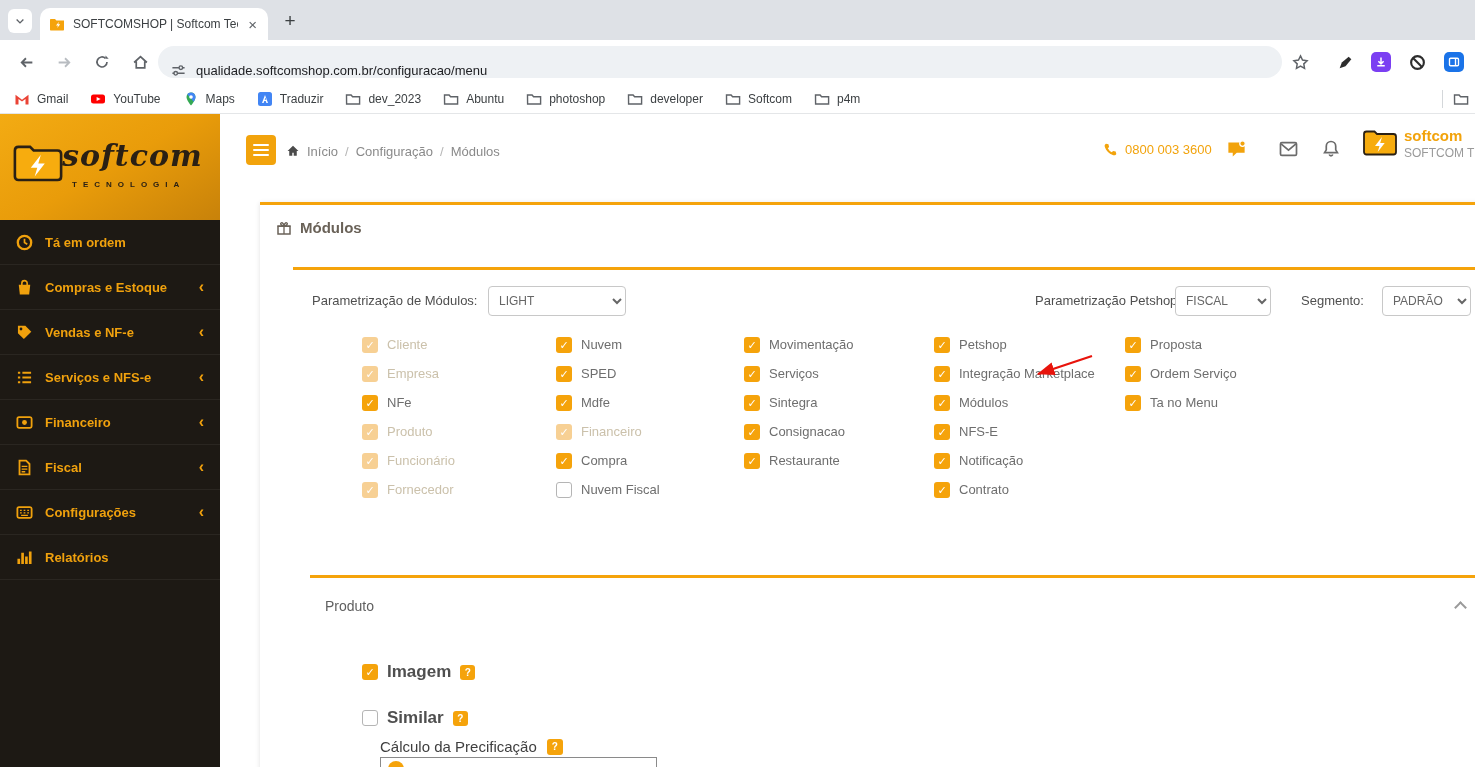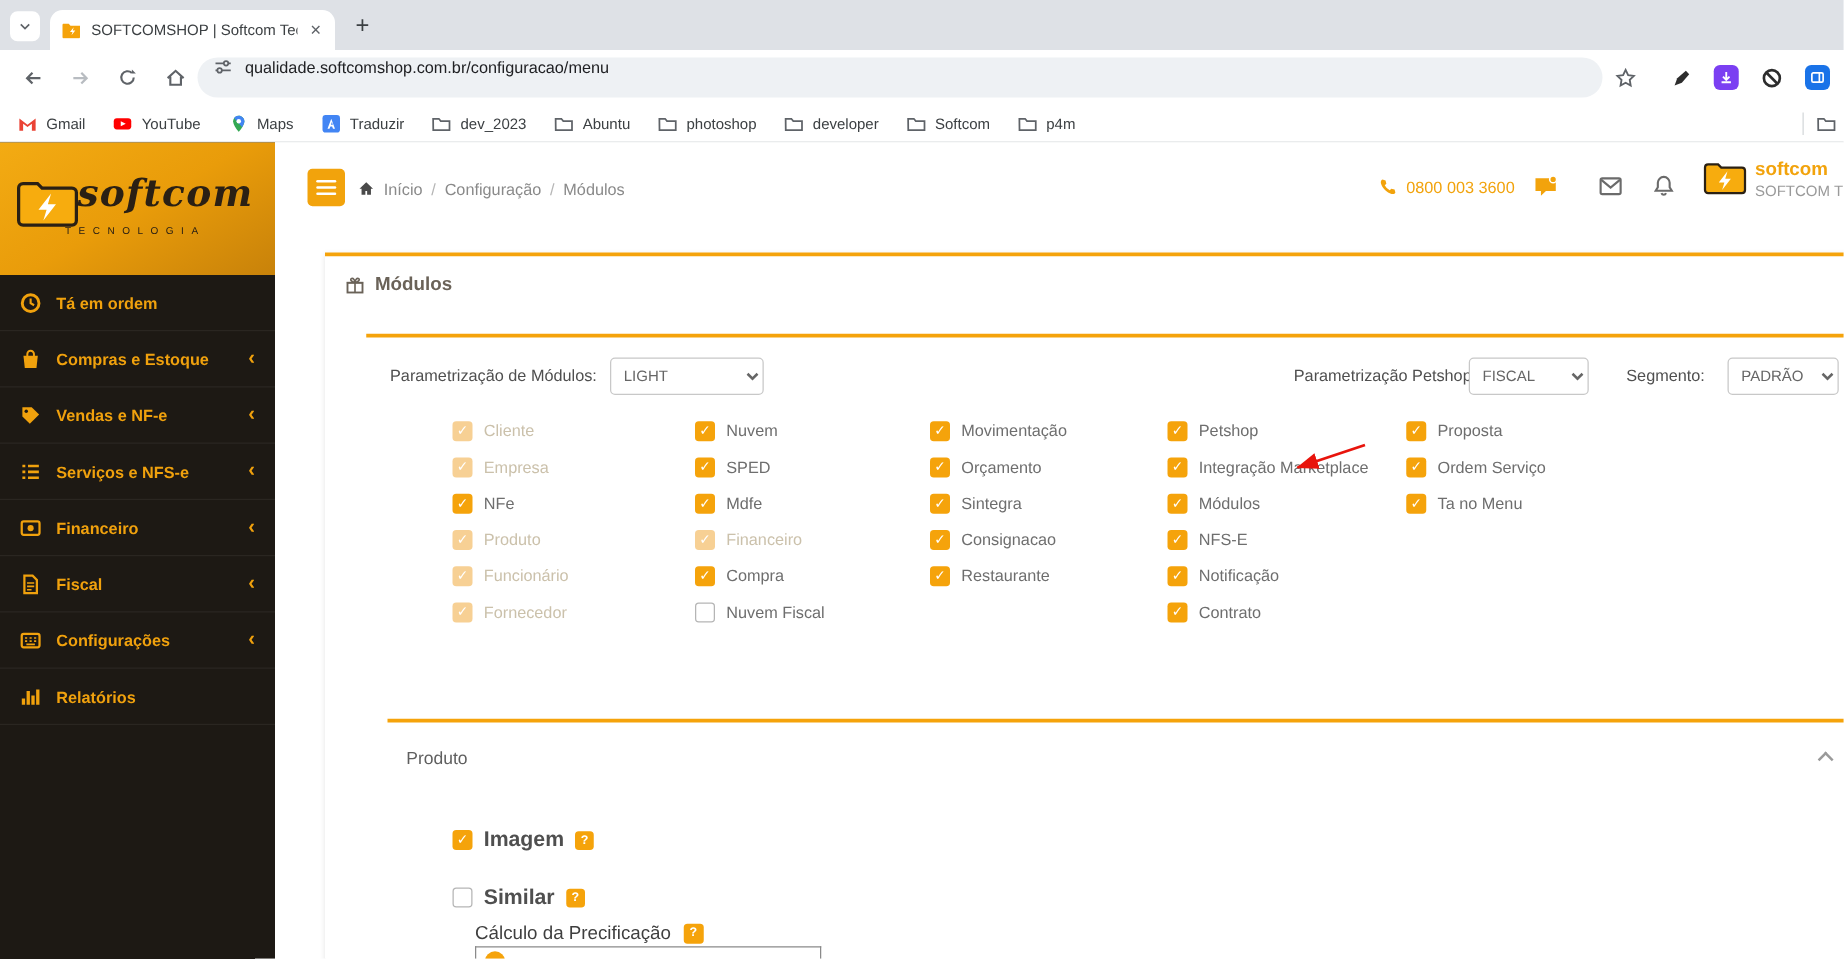--- a/index.html
+++ b/index.html
@@ -10,36 +10,36 @@
   
   .tabstrip{position:absolute;left:0;top:0;width:100%;height:40px;background:#dee1e6}
   .tab-search{position:absolute;left:8px;top:9px;width:24px;height:24px;border-radius:6px;background:#fff;display:flex;align-items:center;justify-content:center;color:#5f6368}
   .tab{position:absolute;left:40px;top:8px;width:228px;height:32px;background:#fff;border-radius:10px 10px 0 0;display:flex;align-items:center;padding:0 9px;gap:8px}
   .tab-title{flex:1;font-size:12px;color:#3c4043;white-space:nowrap;overflow:hidden}
   .tab-close{color:#5f6368;font-size:15px;line-height:1;padding:0 2px}
   .newtab{position:absolute;left:278px;top:9px;width:24px;height:24px;display:flex;align-items:center;justify-content:center;font-size:19px;color:#3c4043}
   .toolbar{position:absolute;left:0;top:40px;width:100%;height:44px;background:#fff}
   .tb-ic{position:absolute;top:10px;width:24px;height:24px;display:flex;align-items:center;justify-content:center;color:#5f6368}
   .tb-ic.disabled{color:#b8bcc1}
-  .addr{position:absolute;left:158px;top:6px;width:1124px;height:32px;background:#eef1f4;border-radius:16px;display:flex;align-items:flex-start;padding:0 13px;gap:10px;color:#5f6368}
+  .addr{position:absolute;left:158px;top:6px;width:1124px;height:32px;background:#eef1f4;border-radius:16px;display:flex;align-items:flex-end;padding:0 13px;gap:10px;color:#5f6368}
   .addr-url{font-size:13px;color:#202124}
   .ext{position:absolute;top:9px;width:26px;height:26px;display:flex;align-items:center;justify-content:center;border-radius:6px}
   .ext-badge{width:20px;height:20px;border-radius:5px;display:flex;align-items:center;justify-content:center}
   .bookmarksbar{position:absolute;left:0;top:84px;width:100%;height:30px;background:#fff;border-bottom:1px solid #e4e6e8;display:flex;align-items:center;padding-left:14px;gap:22px}
   .bookmark{display:flex;align-items:center;gap:7px;font-size:12px;color:#3c4043;white-space:nowrap}
   .bm-ic{width:16px;height:16px}
   .bm-right{position:absolute;right:6px;top:0;height:30px;display:flex;align-items:center;gap:10px}
   .bm-div{width:1px;height:18px;background:#d4d7da}
 
   
   .sidebar{position:absolute;left:0;top:114px;width:220px;bottom:0;background:#1d1914;z-index:5}
   .side-logo{height:106px;background:linear-gradient(150deg,#f3ab13 0%,#e99c0a 50%,#c8820a 100%);position:relative;overflow:hidden}
   .side-logo .lg-folder{position:absolute;left:12px;top:26px}
   .lg-text{position:absolute;left:62px;top:24px;font-family:"DejaVu Serif",serif;font-style:italic;font-weight:700;font-size:30px;color:#2a2014;letter-spacing:1px}
-  .lg-sub{position:absolute;left:52px;top:66px;font-size:8px;letter-spacing:6px;color:#2a2014;font-weight:400}
+  .lg-sub{position:absolute;left:72px;top:66px;font-size:8px;letter-spacing:6px;color:#2a2014;font-weight:700}
   .side-menu{position:absolute;left:0;top:106px;width:100%;bottom:0}
   .side-item{height:45px;display:flex;align-items:center;gap:12px;padding:0 16px;border-bottom:1px solid rgba(255,255,255,.06);color:#f0a10d;font-weight:700;font-size:13px;cursor:pointer}
   .side-ic{width:17px;height:17px;flex:none;color:#f0a10d}
   .side-ic svg{width:100%;height:100%}
   .side-ch{margin-left:auto;font-size:16px;line-height:1;color:#f0a10d}
 
   
   .app-header{position:absolute;left:220px;top:114px;right:0;height:74px;background:#fff;overflow:hidden}
   .burger{position:absolute;left:26px;top:21px;width:30px;height:30px;background:#f2a30c;border-radius:4px;display:flex;flex-direction:column;justify-content:center;gap:3px;align-items:center;cursor:pointer}
   .burger i{display:block;width:16px;height:2px;background:#fff;border-radius:1px}
@@ -411,21 +411,21 @@
     <div class="card-title">
       <svg width="16" height="16" viewBox="0 0 16 16" style="color:#6a6258">
           <rect x="2" y="6.2" width="12" height="7.8" fill="none" stroke="currentColor" stroke-width="1.5"></rect>
           <path d="M1.5 6.2h13M8 3.5v10.5M8 6c0-1.8-1.3-3.6-2.7-3.2S4.6 5.6 8 6zm0 0c0-1.8 1.3-3.6 2.7-3.2S11.4 5.6 8 6z" fill="none" stroke="currentColor" stroke-width="1.3"></path>
         </svg>
       <span>Módulos</span>
     </div>
 
     <div class="panel1">
       <span class="fld-label" style="left:19px">Parametrização de Módulos:</span>
-      <select class="fld-select" style="left:195px;width:123px">
+      <select class="fld-select" style="left:195px;width:138px">
         <option>LIGHT</option>
       </select>
       <span class="fld-label" style="left:742px">Parametrização Petshop:</span>
       <select class="fld-select" style="left:882px;width:96px">
         <option>FISCAL</option>
       </select>
       <span class="fld-label" style="left:1008px">Segmento:</span>
       <select class="fld-select" style="left:1089px;width:89px">
         <option>PADRÃO</option>
       </select>
@@ -482,21 +482,21 @@
               <span class="mod-lb">Nuvem Fiscal</span>
             </label>
           </div>
           <div class="mod-col">
             <label class="mod-item">
               <span class="cb checked">✓</span>
               <span class="mod-lb">Movimentação</span>
             </label>
             <label class="mod-item">
               <span class="cb checked">✓</span>
-              <span class="mod-lb">Orçamento</span>
+              <span class="mod-lb">Serviços</span>
             </label>
             <label class="mod-item">
               <span class="cb checked">✓</span>
               <span class="mod-lb">Sintegra</span>
             </label>
             <label class="mod-item">
               <span class="cb checked">✓</span>
               <span class="mod-lb">Consignacao</span>
             </label>
             <label class="mod-item">

